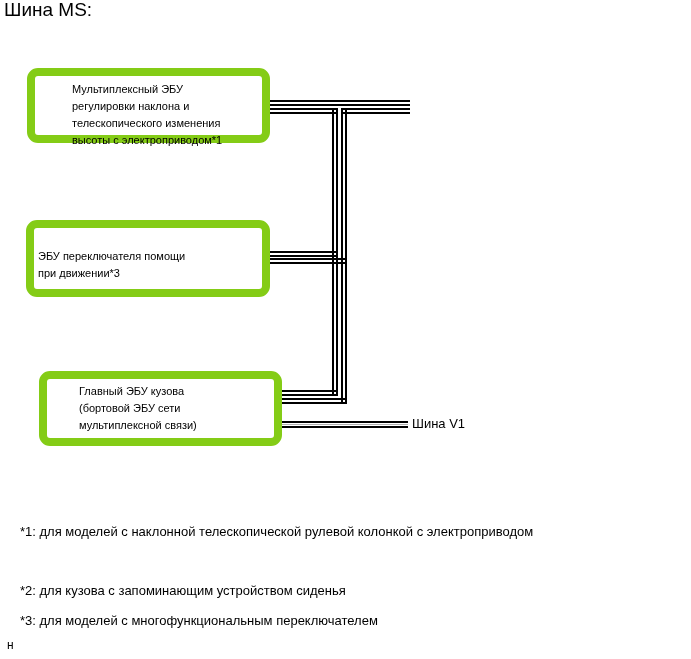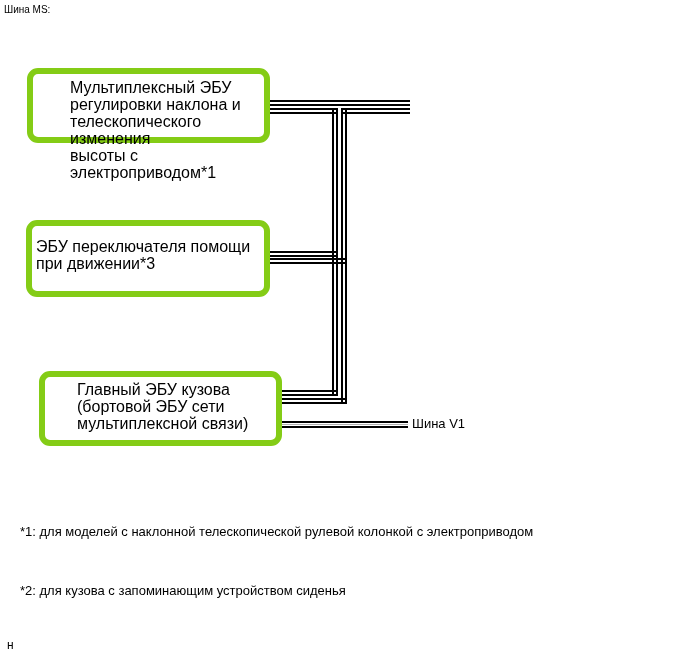--- a/index.html
+++ b/index.html
@@ -8,37 +8,37 @@
     width: 691px;
     height: 659px;
     background: #ffffff;
     font-family: "Liberation Sans", "DejaVu Sans", sans-serif;
     color: #000000;
     overflow: hidden;
   }
   .title {
     position: absolute;
     left: 4px; top: 2px;
-    font-size: 10px;
+    font-size: 19px;
     line-height: 16px;
   }
   
   .node {
     position: absolute;
     box-sizing: border-box;
-    border: 6px solid #84cc16;
+    border: 8px solid #84cc16;
     border-radius: 11px;
     background: #ffffff;
-    font-size: 16px;
+    font-size: 11px;
     line-height: 17px;
     white-space: pre-line;
   }
   #node-1 { left: 27px;  top: 68px;  width: 243px; height: 75px; padding: 5px 0 0 37px; }
   #node-2 { left: 408px; top: 69px;  width: 245px; height: 73px; padding: 4px 0 0 26px; }
-  #node-3 { left: 26px;  top: 220px; width: 244px; height: 77px; padding: 12px 0 0 4px; }
+  #node-3 { left: 26px;  top: 220px; width: 244px; height: 77px; padding: 20px 0 0 4px; }
   #node-4 { left: 27px;  top: 371px; width: 243px; height: 75px; padding: 4px 0 0 32px; margin-left: 12px; }
   
   .dline-h {
     position: absolute;
     box-sizing: border-box;
     height: 6px;
     border-top: 2px solid #000;
     border-bottom: 2px solid #000;
   }
   .dline-v {
@@ -109,16 +109,17 @@
 телескопического изменения
 высоты с электроприводом*1</div>
   <div class="node" id="node-3">ЭБУ переключателя помощи
 при движении*3</div>
   <div class="node" id="node-4">Главный ЭБУ кузова
 (бортовой ЭБУ сети
 мультиплексной связи)</div>
 
   <div class="footnote" id="footnote-1">*1: для моделей с наклонной телескопической рулевой колонкой с электроприводом</div>
   <div class="footnote" id="footnote-2">*2: для кузова с запоминающим устройством сиденья</div>
+  <div class="footnote" id="footnote-3">*3: для моделей с многофункциональным переключателем</div>
 
   <div class="partial">н</div>
 
 </div>
 
 </body></html>

